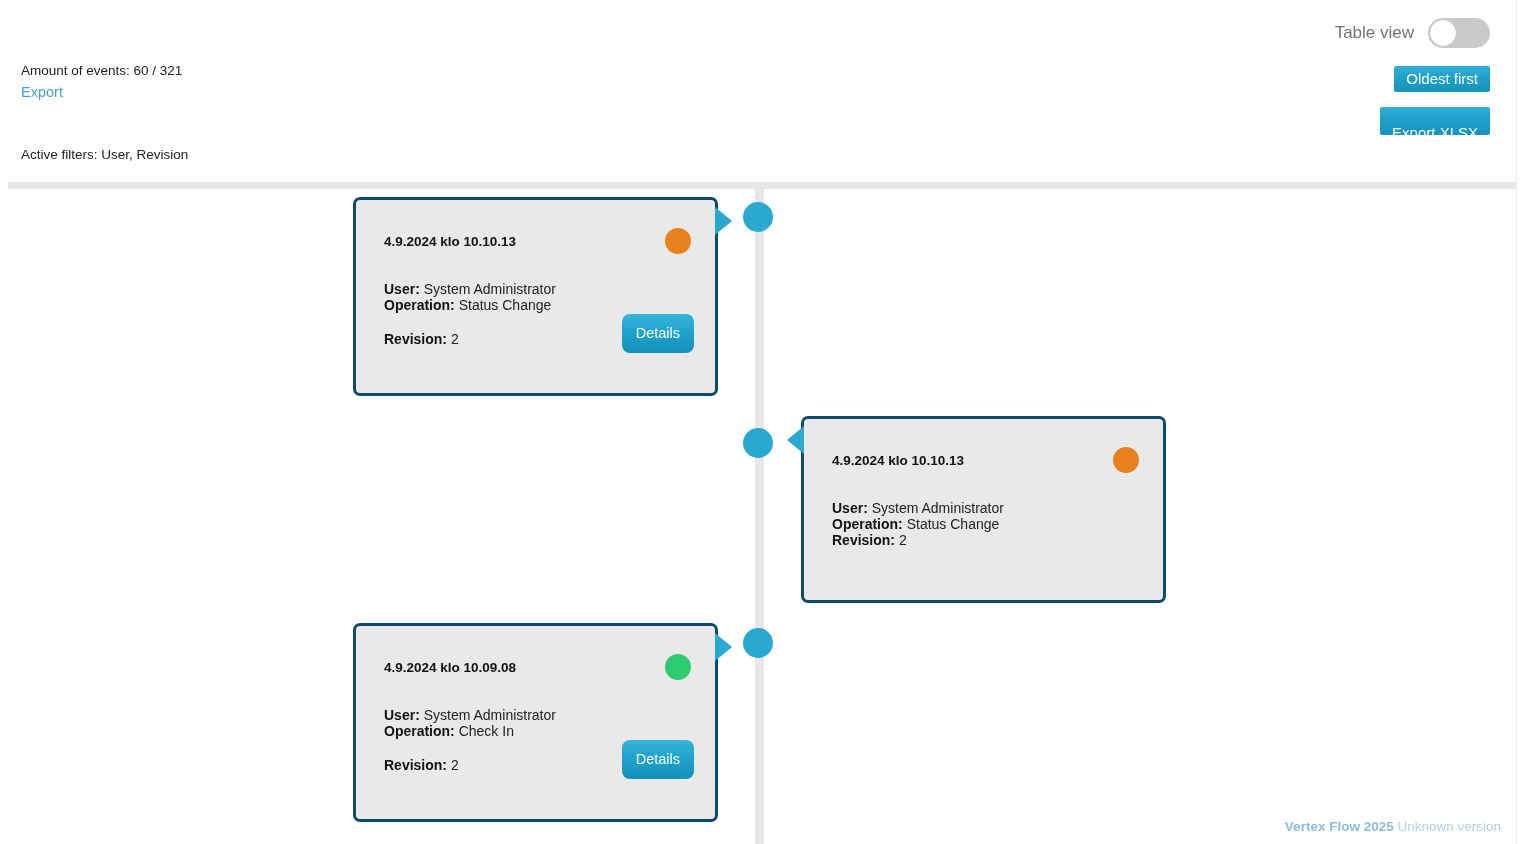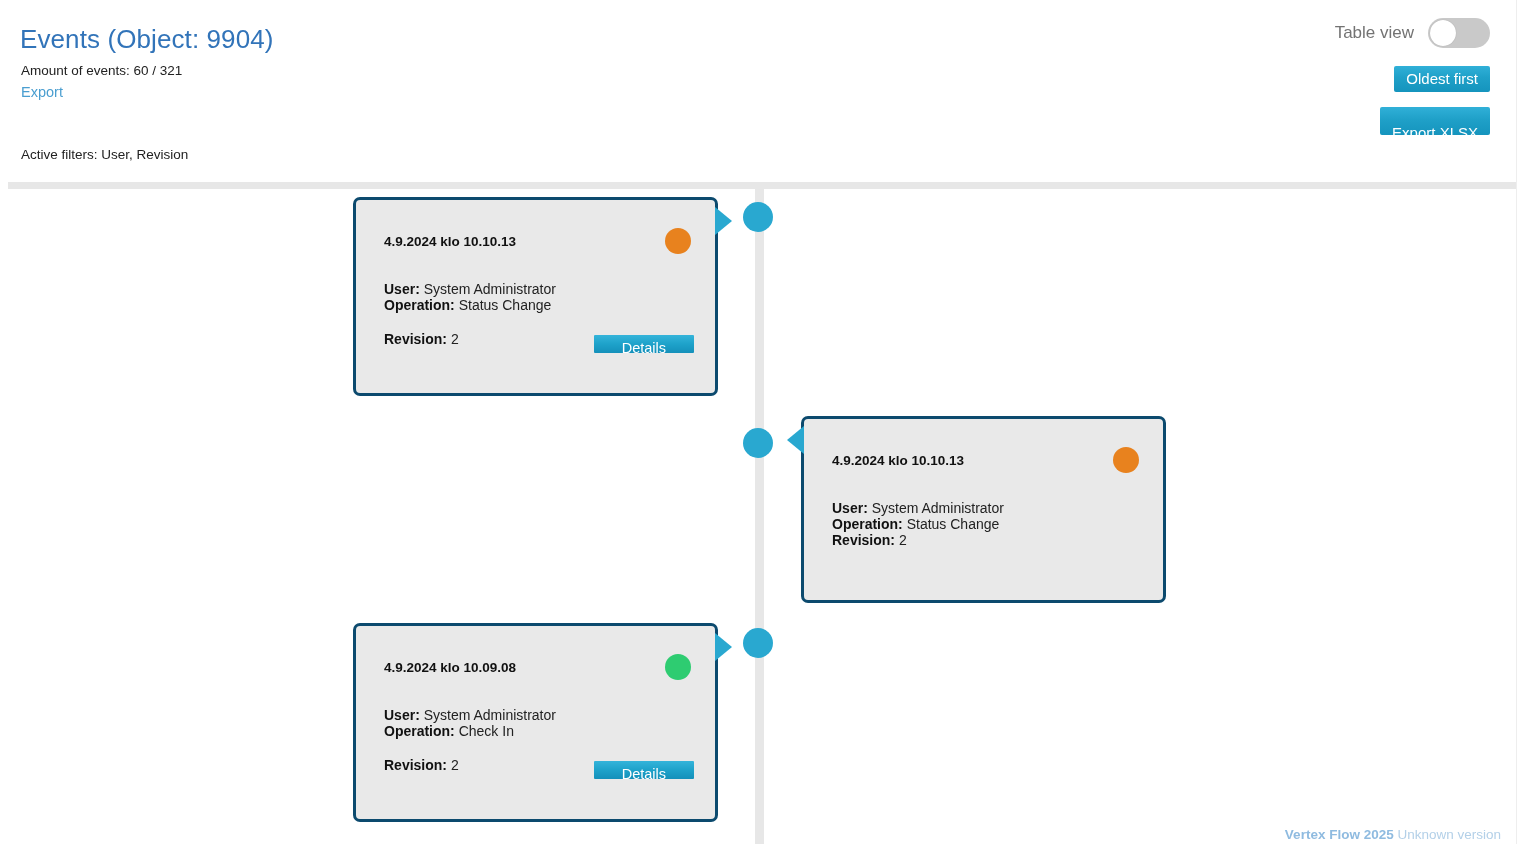--- a/index.html
+++ b/index.html
@@ -132,43 +132,42 @@
   }
   .card-row {
     font-size: 14px; color: #222; white-space: nowrap;
   }
   .card-row b { font-weight: bold; color: #111; }
   .row-user { margin-top: 32px; }
   .row-operation { }
   .row-revision { margin-top: 18px; }
   .details-btn {
     position: absolute; right: 21px; bottom: 14px;
-    height: 18px; padding: 0 28px; line-height: 27px;
-    border: none; border-radius: 1px;
+    height: 39px; padding: 0 14px; line-height: 27px;
+    border: none; border-radius: 8px;
     background: linear-gradient(180deg,#34b4da 0%,#1ea2ca 50%,#1490ba 100%);
     color: #fff; font-size: 14.5px; font-family: "Liberation Sans", sans-serif;
     cursor: pointer; white-space: nowrap;
   }
 
   
   .footer {
-    position: absolute; right: 22px; bottom: 2px;
+    position: absolute; right: 22px; bottom: 10px;
     font-size: 13.5px; color: #a9cbe8; white-space: nowrap;
   }
   .footer .brand { font-weight: bold; color: #8fbbe0; }
   .footer .version { color: #b3d0e8; }
 </style>
 </head>
 <body>
 
 <div id="app">
 
   <div class="header">
 
-    <div class="page-title">Events (Object: 9904)</div>
     <div class="amount-line">Amount of events: 60 / 321</div>
     <div class="filters-link">Export</div>
 
 
     <div class="active-filters">Active filters: User, Revision</div>
 
     <div class="tableview-wrap">
       <div class="tableview-label">Table view</div>
       <div class="toggle">
         <div class="knob"></div>

